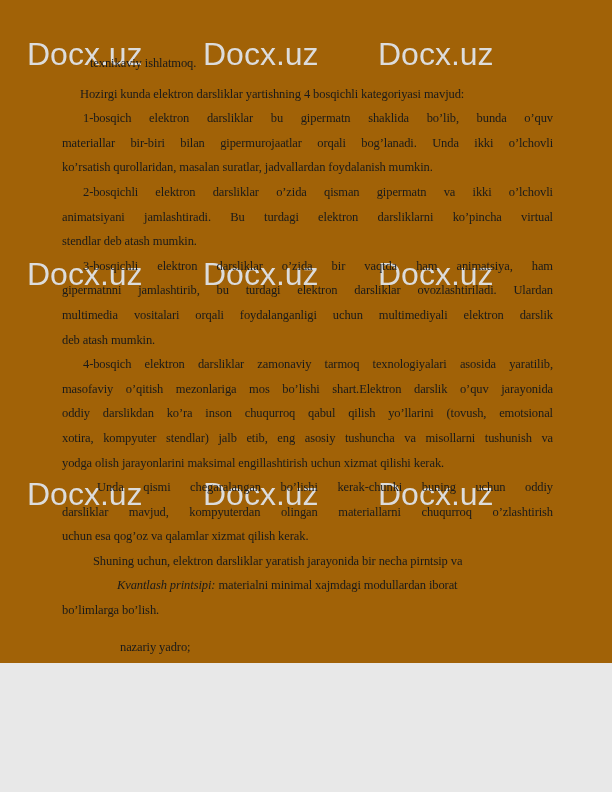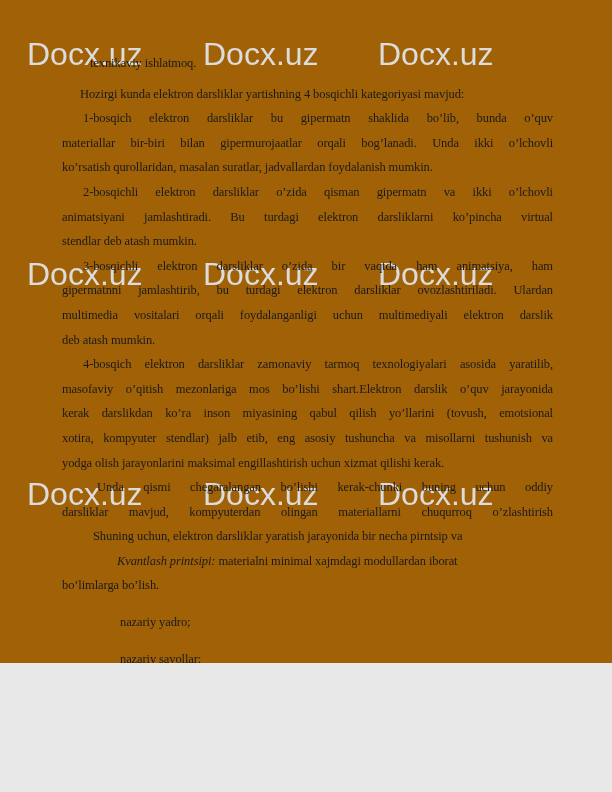--- a/index.html
+++ b/index.html
@@ -66,25 +66,26 @@
     <div class="ln lf">ko’rsatish qurollaridan, masalan suratlar, jadvallardan foydalanish mumkin.</div>
     <div class="ln jf" style="padding-left:21px">2-bosqichli elektron darsliklar o’zida qisman gipermatn va ikki o’lchovli</div>
     <div class="ln jf">animatsiyani jamlashtiradi. Bu turdagi elektron darsliklarni ko’pincha virtual</div>
     <div class="ln lf">stendlar deb atash mumkin.</div>
     <div class="ln jf" style="padding-left:21px">3-bosqichli elektron darsliklar o’zida bir vaqtda ham animatsiya, ham</div>
     <div class="ln jf">gipermatnni jamlashtirib, bu turdagi elektron darsliklar ovozlashtiriladi. Ulardan</div>
     <div class="ln jf">multimedia vositalari orqali foydalanganligi uchun multimediyali elektron darslik</div>
     <div class="ln lf">deb atash mumkin.</div>
     <div class="ln jf" style="padding-left:21px">4-bosqich elektron darsliklar zamonaviy tarmoq texnologiyalari asosida yaratilib,</div>
     <div class="ln jf">masofaviy o’qitish mezonlariga mos bo’lishi shart.Elektron darslik o’quv jarayonida</div>
-    <div class="ln jf">kerak darslikdan ko’ra inson miyasining qabul qilish yo’llarini (tovush, emotsional</div>
+    <div class="ln jf">oddiy darslikdan ko’ra inson chuqurroq qabul qilish yo’llarini (tovush, emotsional</div>
     <div class="ln jf">xotira, kompyuter stendlar) jalb etib, eng asosiy tushuncha va misollarni tushunish va</div>
     <div class="ln lf">yodga olish jarayonlarini maksimal engillashtirish uchun xizmat qilishi kerak.</div>
     <div class="ln jf" style="padding-left:35px">Unda qismi chegaralangan bo’lishi kerak-chunki buning uchun oddiy</div>
     <div class="ln jf">darsliklar mavjud, kompyuterdan olingan materiallarni chuqurroq o’zlashtirish</div>
+    <div class="ln lf">uchun esa qog’oz va qalamlar xizmat qilish kerak.</div>
     <div class="ln lf" style="padding-left:31px">Shuning uchun, elektron darsliklar yaratish jarayonida bir necha pirntsip va</div>
     <div class="ln lf" style="padding-left:55px">
       <span class="it">Kvantlash printsipi:</span><span> materialni minimal xajmdagi modullardan iborat</span>
     </div>
     <div class="ln lf">bo’limlarga bo’lish.</div>
     <div class="ln lf mt" style="padding-left:58px">nazariy yadro;</div>
     <div class="ln lf mt" style="padding-left:58px">nazariy savollar;</div>
   </div>
 
 </div>

